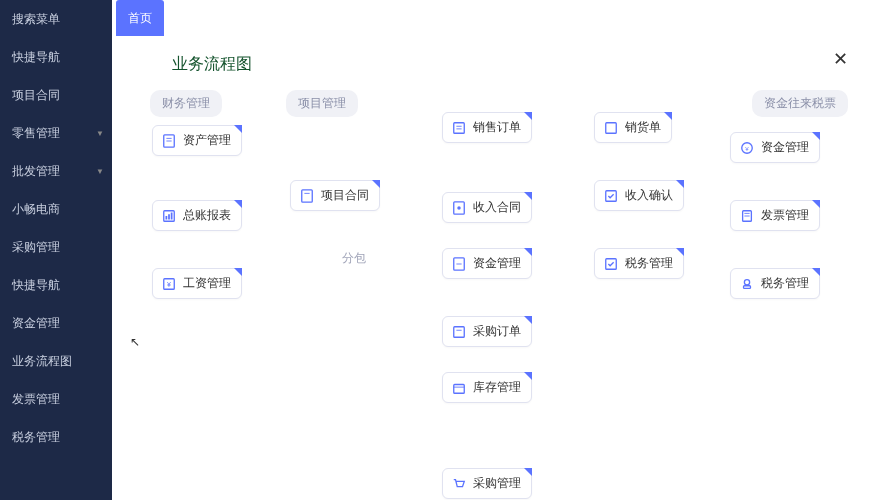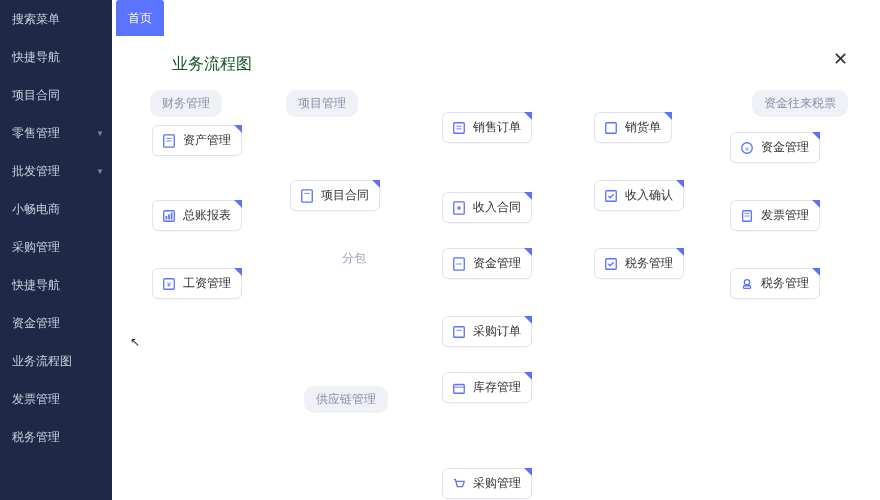--- a/index.html
+++ b/index.html
@@ -70,21 +70,20 @@
   <div class="tab">
       <span>首页</span>
     </div>
   <div class="close">✕</div>
   <div class="title">业务流程图</div>
   <div class="cursor">↖</div>
 
   <div class="glabel" style="left:38px;top:90px">财务管理</div>
   <div class="glabel" style="left:174px;top:90px">项目管理</div>
   <div class="glabel" style="left:640px;top:90px">资金往来税票</div>
-  <div class="glabel" style="left:192px;top:386px">供应链管理</div>
 
   <div class="sub" style="left:230px;top:250px">分包</div>
 
   <svg class="arrows">
     <defs>
         <marker id="ar" markerWidth="6" markerHeight="6" refX="5" refY="3" orient="auto">
           <polygon points="0,0 6,3 0,6"></polygon>
         </marker>
       </defs>
     <line x1="85" y1="158" x2="85" y2="195" marker-end="url(#ar)"></line>

